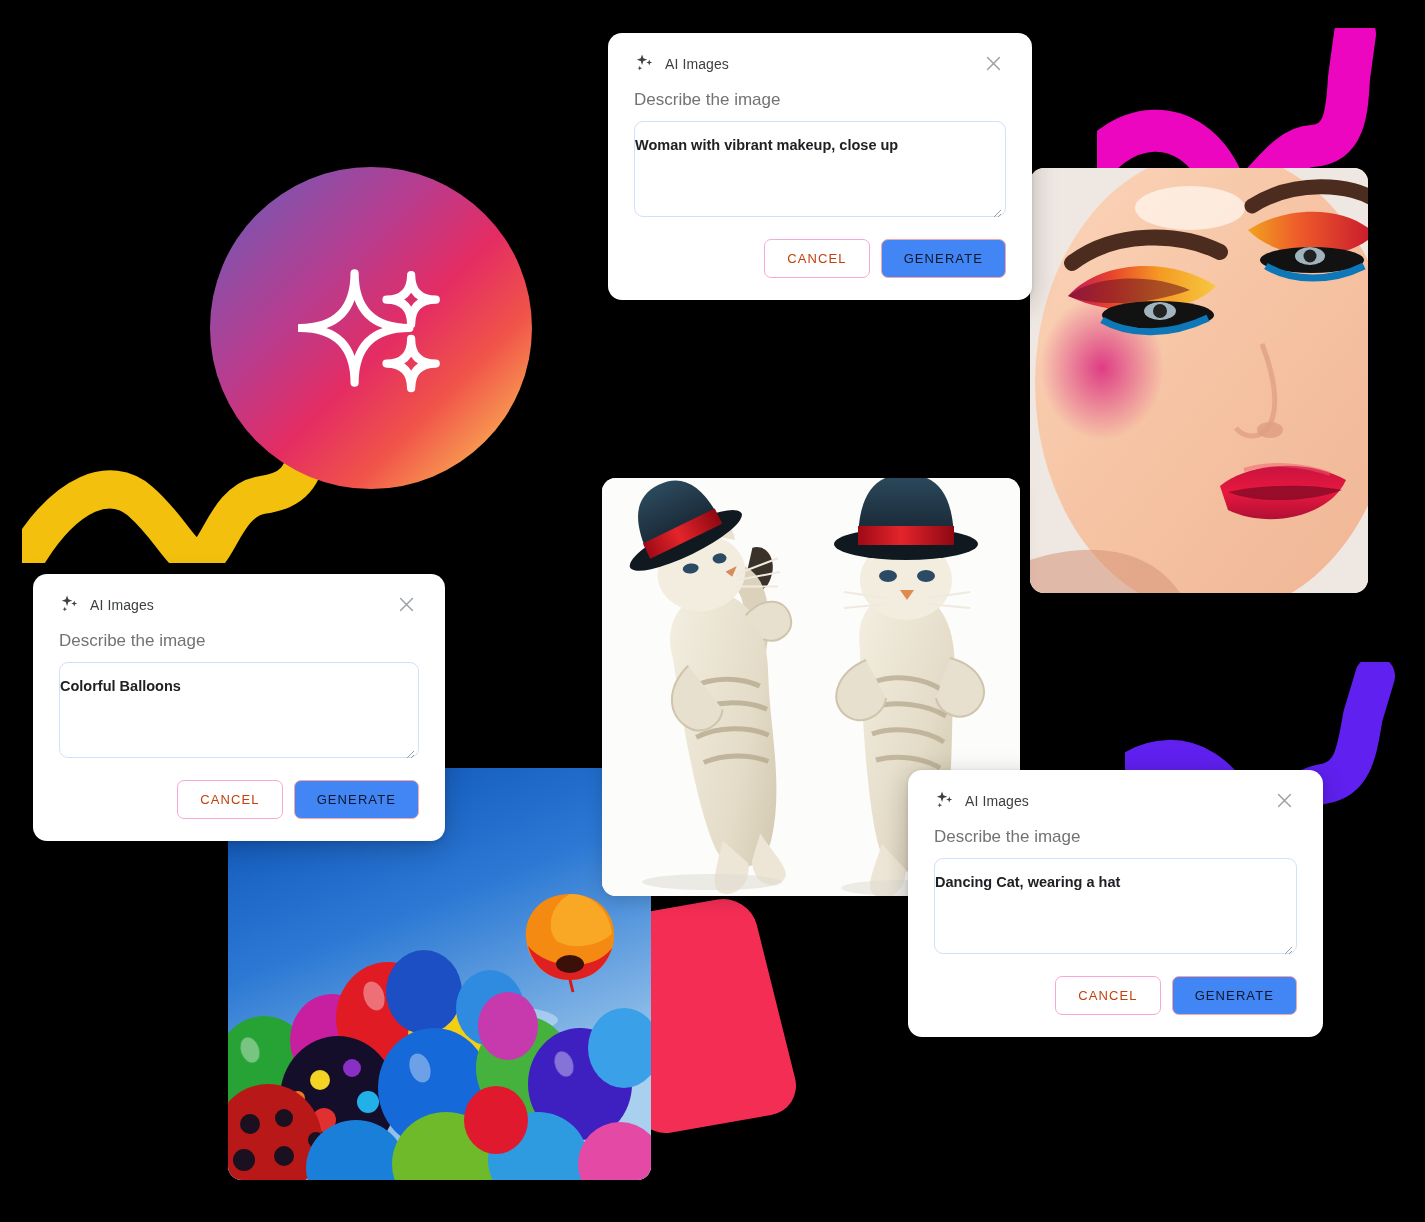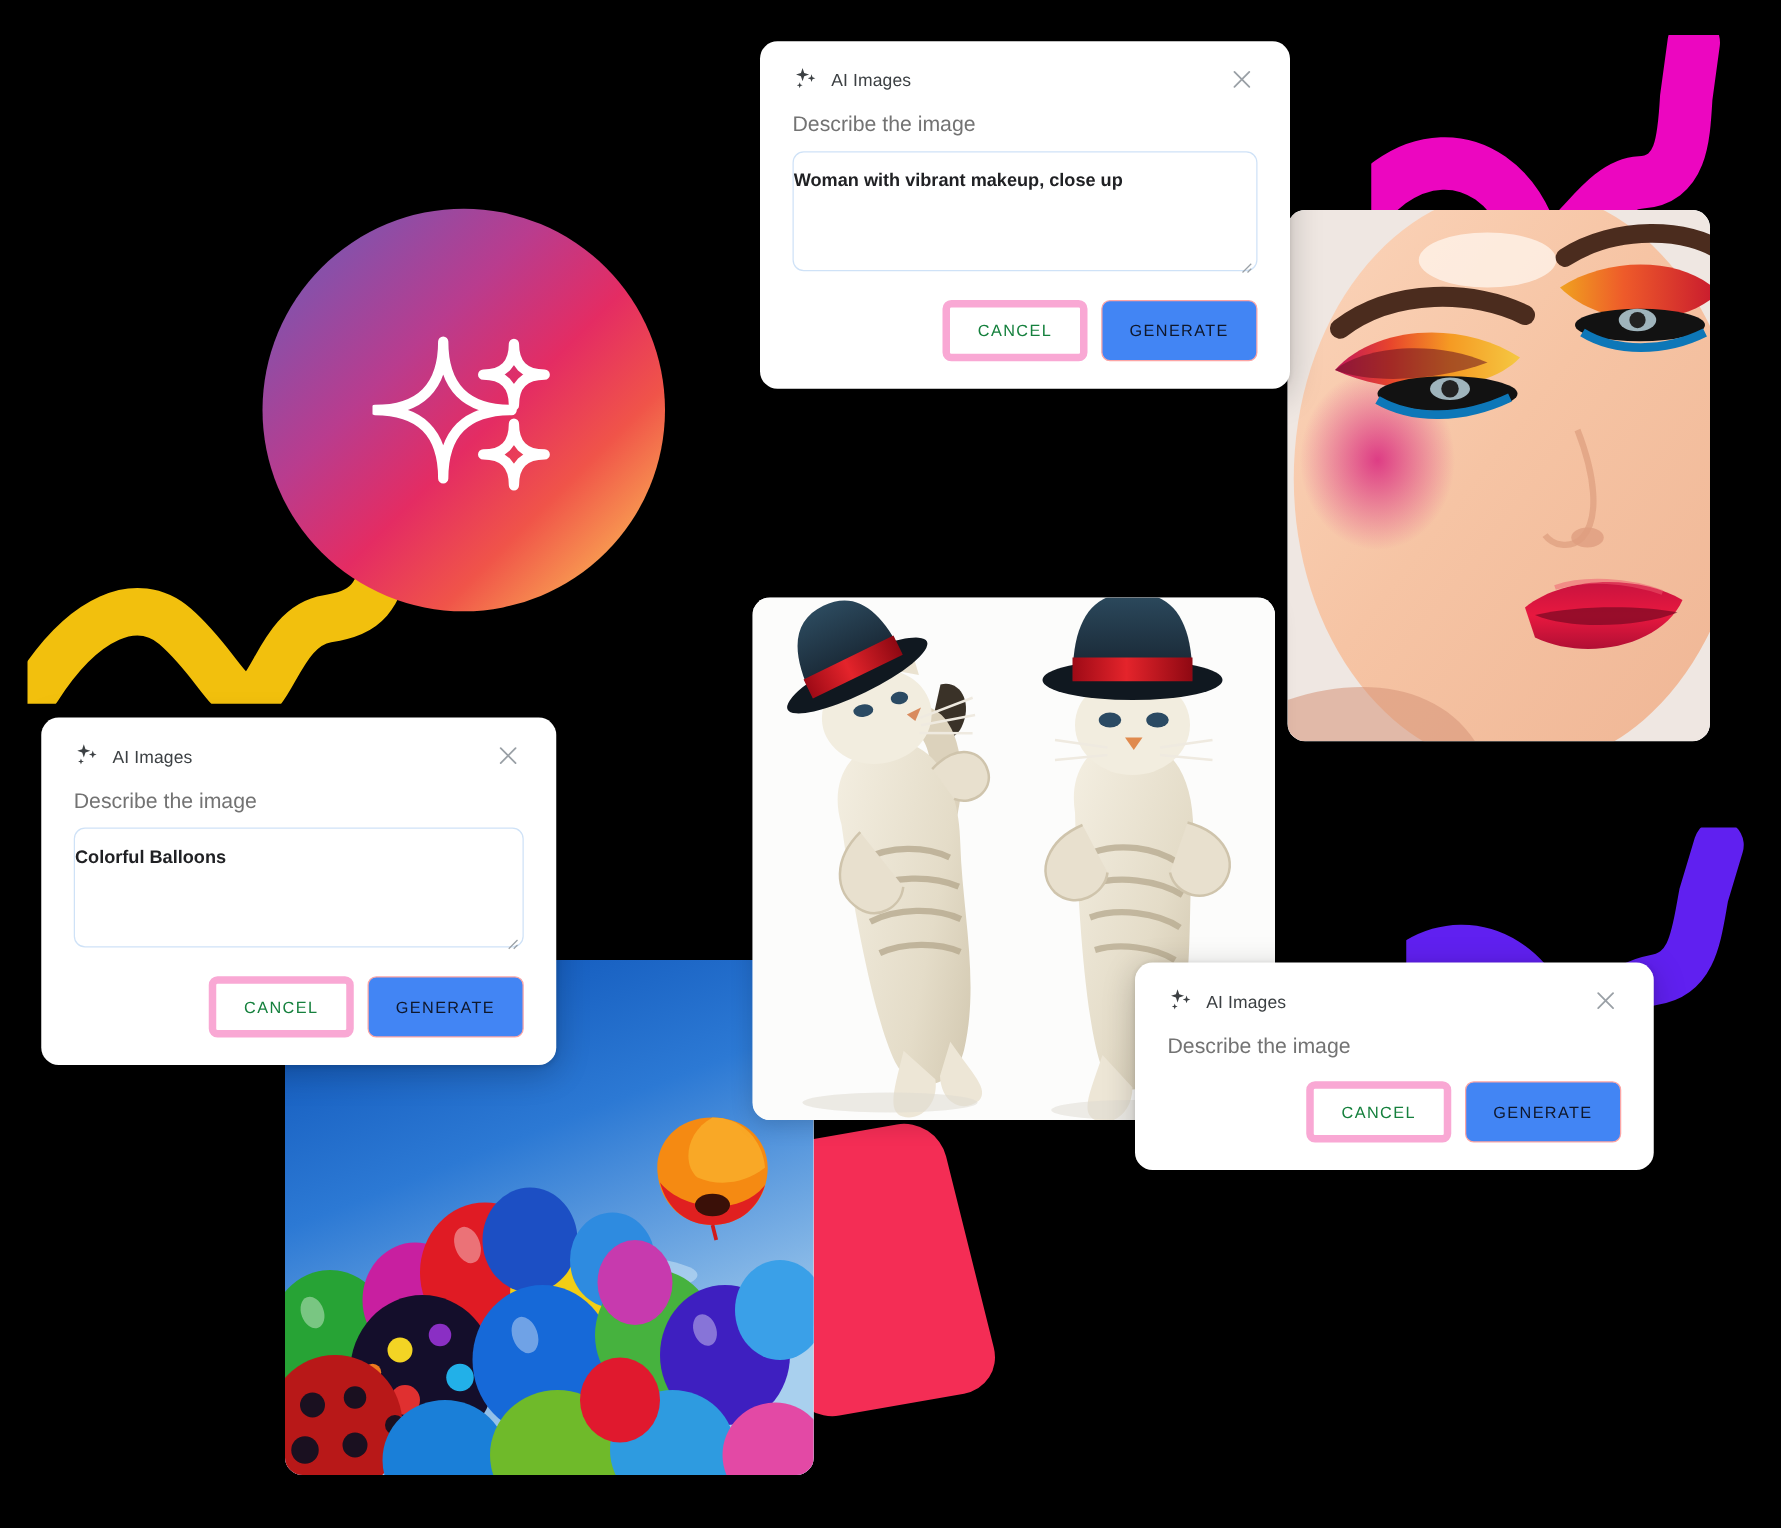--- a/index.html
+++ b/index.html
@@ -116,22 +116,22 @@
     font-size: 13px;
     letter-spacing: 1.1px;
     border-radius: 7px;
     padding: 12px 22px;
     cursor: pointer;
     line-height: 1;
     font-weight: 400;
   }
   .btn-cancel {
     background: #fff;
-    border: 6px solid #f9a8d4;
-    color: #15803d;
+    border: 1px solid #f9a8d4;
+    color: #c2410c;
   }
   .btn-generate {
     background: #4285F4;
     border: 1px solid #fca5a5;
     color: #0f172a;
   }
 </style>
 </head>
 <body>
 
@@ -496,19 +496,30 @@
         </g>
       </svg>
       <span class="dlg-title">AI Images</span>
       <span class="close-btn">
         <svg viewBox="0 0 20 20">
             <path d="M3 3 L17 17 M17 3 L3 17" stroke="#9aa0a6" stroke-width="1.7" stroke-linecap="round"></path>
           </svg>
       </span>
     </div>
     <div class="dlg-label">Describe the image</div>
+    <div class="ta-wrap">
+      <textarea class="dlg-textarea" placeholder="Describe the image" style="">Dancing Cat, wearing a hat</textarea>
+      <span class="ta-grip">
+        <svg viewBox="0 0 12 12">
+            <g stroke="#9aa0a6" stroke-width="1">
+              <path d="M11 4 L4 11"></path>
+              <path d="M11 8 L8 11"></path>
+            </g>
+          </svg>
+      </span>
+    </div>
     <div class="dlg-actions">
       <button class="btn btn-cancel">CANCEL</button>
       <button class="btn btn-generate">GENERATE</button>
     </div>
   </div>
 
 </div>
 
 </body></html>

